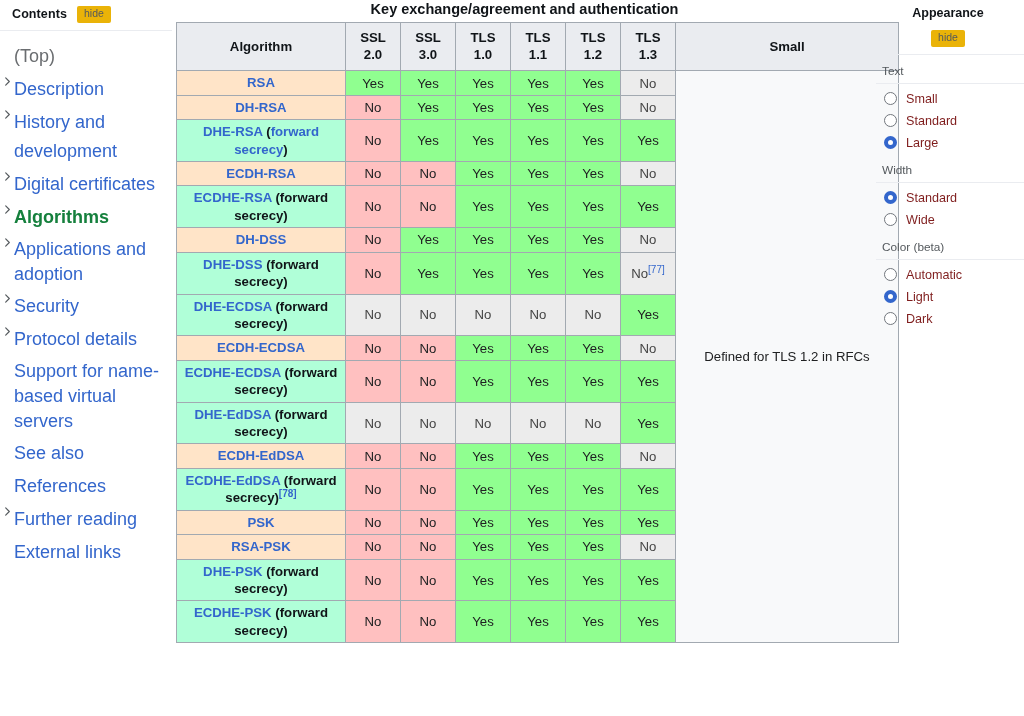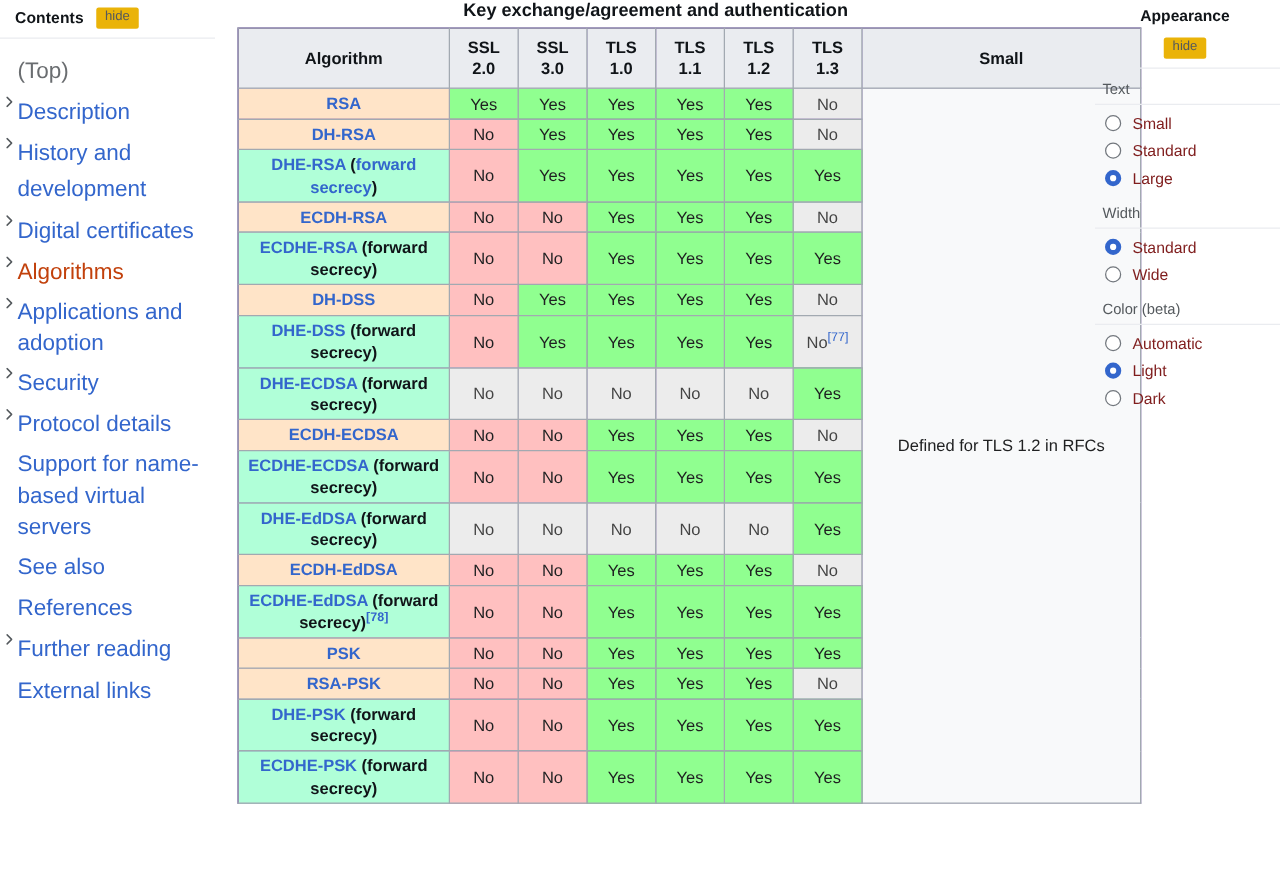--- a/index.html
+++ b/index.html
@@ -64,22 +64,22 @@
     font-size: 18px;
     line-height: 1.62;
   }
   .toc-link {
     color: #3366cc;
     text-decoration: none;
     cursor: pointer;
   }
   .toc-item.top .toc-link { color: #6a6d70; }
   .toc-item.selected .toc-link {
-    color: #c2410c;
-    font-weight: normal;
+    color: #15803d;
+    font-weight: bold;
   }
   .chev {
     position: absolute;
     left: 3px;
     top: 4px;
     width: 9px;
     height: 9px;
     cursor: pointer;
   }
   .chev svg { display: block; }
@@ -97,24 +97,23 @@
     text-align: center;
     font-size: 14.5px;
     font-weight: bold;
     color: #101418;
     padding: 1px 0 5px 0;
     width: 669px;
     margin-left: 14px;
   }
   table.wikitable {
     border-collapse: collapse;
-    margin-left: 14px;
     width: 665px;
     table-layout: fixed;
-    background: #4c1d95;
+    background: #000000;
   }
   table.wikitable th,
   table.wikitable td {
     border: 1px solid #a2a9b1;
     font-size: 13.2px;
     padding: 3px 4px;
     text-align: center;
     vertical-align: middle;
   }
   table.wikitable th {

